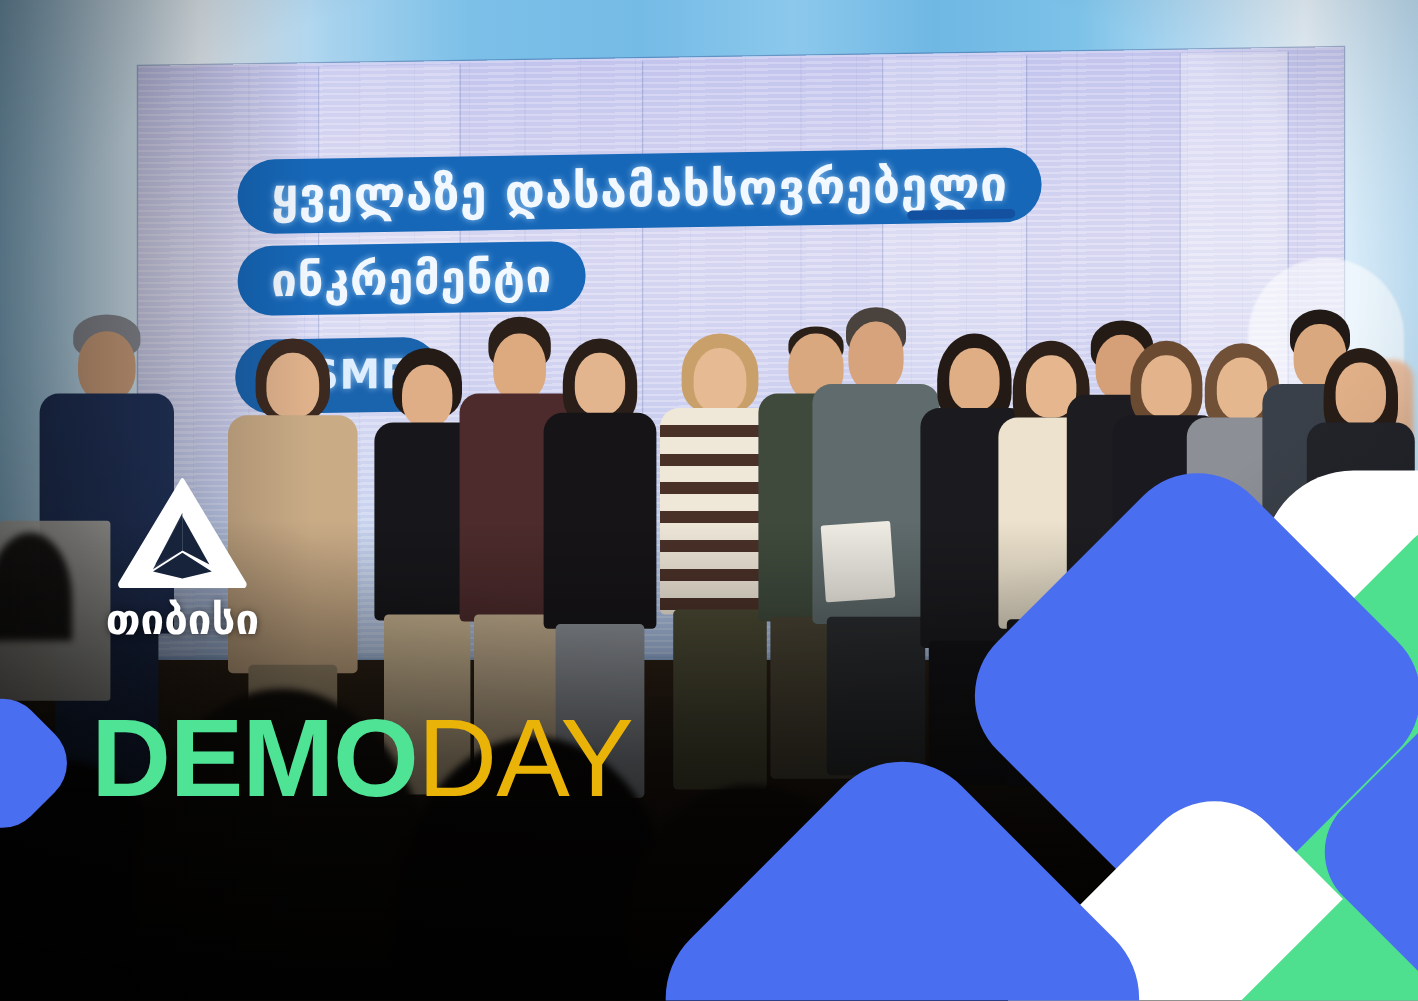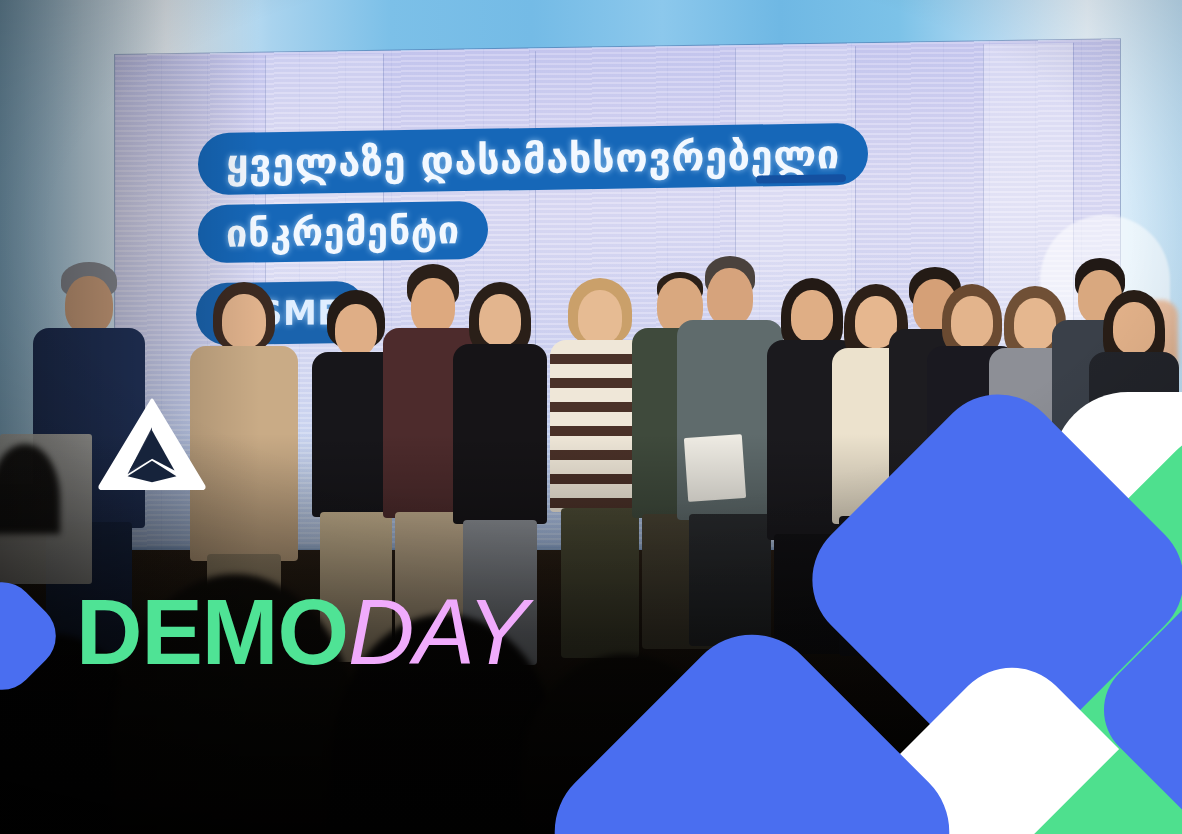--- a/index.html
+++ b/index.html
@@ -126,21 +126,21 @@
     text-shadow:0 1px 6px rgba(0,0,0,.55);
   }
 
   .title{
     position:absolute;left:76px;top:586px;
     font-size:92px;font-weight:700;letter-spacing:-1px;line-height:1;
     font-family:"Liberation Sans","DejaVu Sans",sans-serif;
     white-space:nowrap;
   }
   .title .demo{color:#4fe395;}
-  .title .day{color:#f0abfc;font-weight:400;font-style:italic;}
+  .title .day{color:#eab308;font-weight:400;}
 
   
   .decor{position:absolute;inset:0;overflow:hidden;pointer-events:none;}
   .sq{position:absolute;border-radius:46px;}
   .sq.blue{background:#4a6ef0;}
   .sq.white{background:#ffffff;}
   .sq.green{background:#4ee08e;}
 
   
   .left-lozenge{
@@ -325,19 +325,20 @@
   <div class="logo-block">
     <svg class="logo-mark" viewBox="0 0 110 94">
       <path d="M55 2 L108 90 Q109 93 105 93 L5 93 Q1 93 2 90 Z" fill="#ffffff"></path>
       <path d="M55 30 L55 62 L30 78 Z" fill="#1b2740" opacity="0.95"></path>
       <path d="M55 30 L55 62 L81 78 Z" fill="#1b2740" opacity="0.0"></path>
       <path d="M55 33 L78 74 L55 62 Z" fill="#16233b"></path>
       <path d="M55 33 L32 74 L55 62 Z" fill="#16233b"></path>
       <path d="M30 80 L55 64 L80 80 L55 86 Z" fill="#16233b"></path>
       <path d="M55 2 L108 90 Q109 93 105 93 L5 93 Q1 93 2 90 Z" fill="none" stroke="#ffffff" stroke-width="3" stroke-linejoin="round"></path>
     </svg>
+    <div class="logo-word">თიბისი</div>
   </div>
 
   <div class="title">
     <span class="demo">DEMO</span><span class="day">DAY</span>
   </div>
 
 </div>
 
 </body></html>

